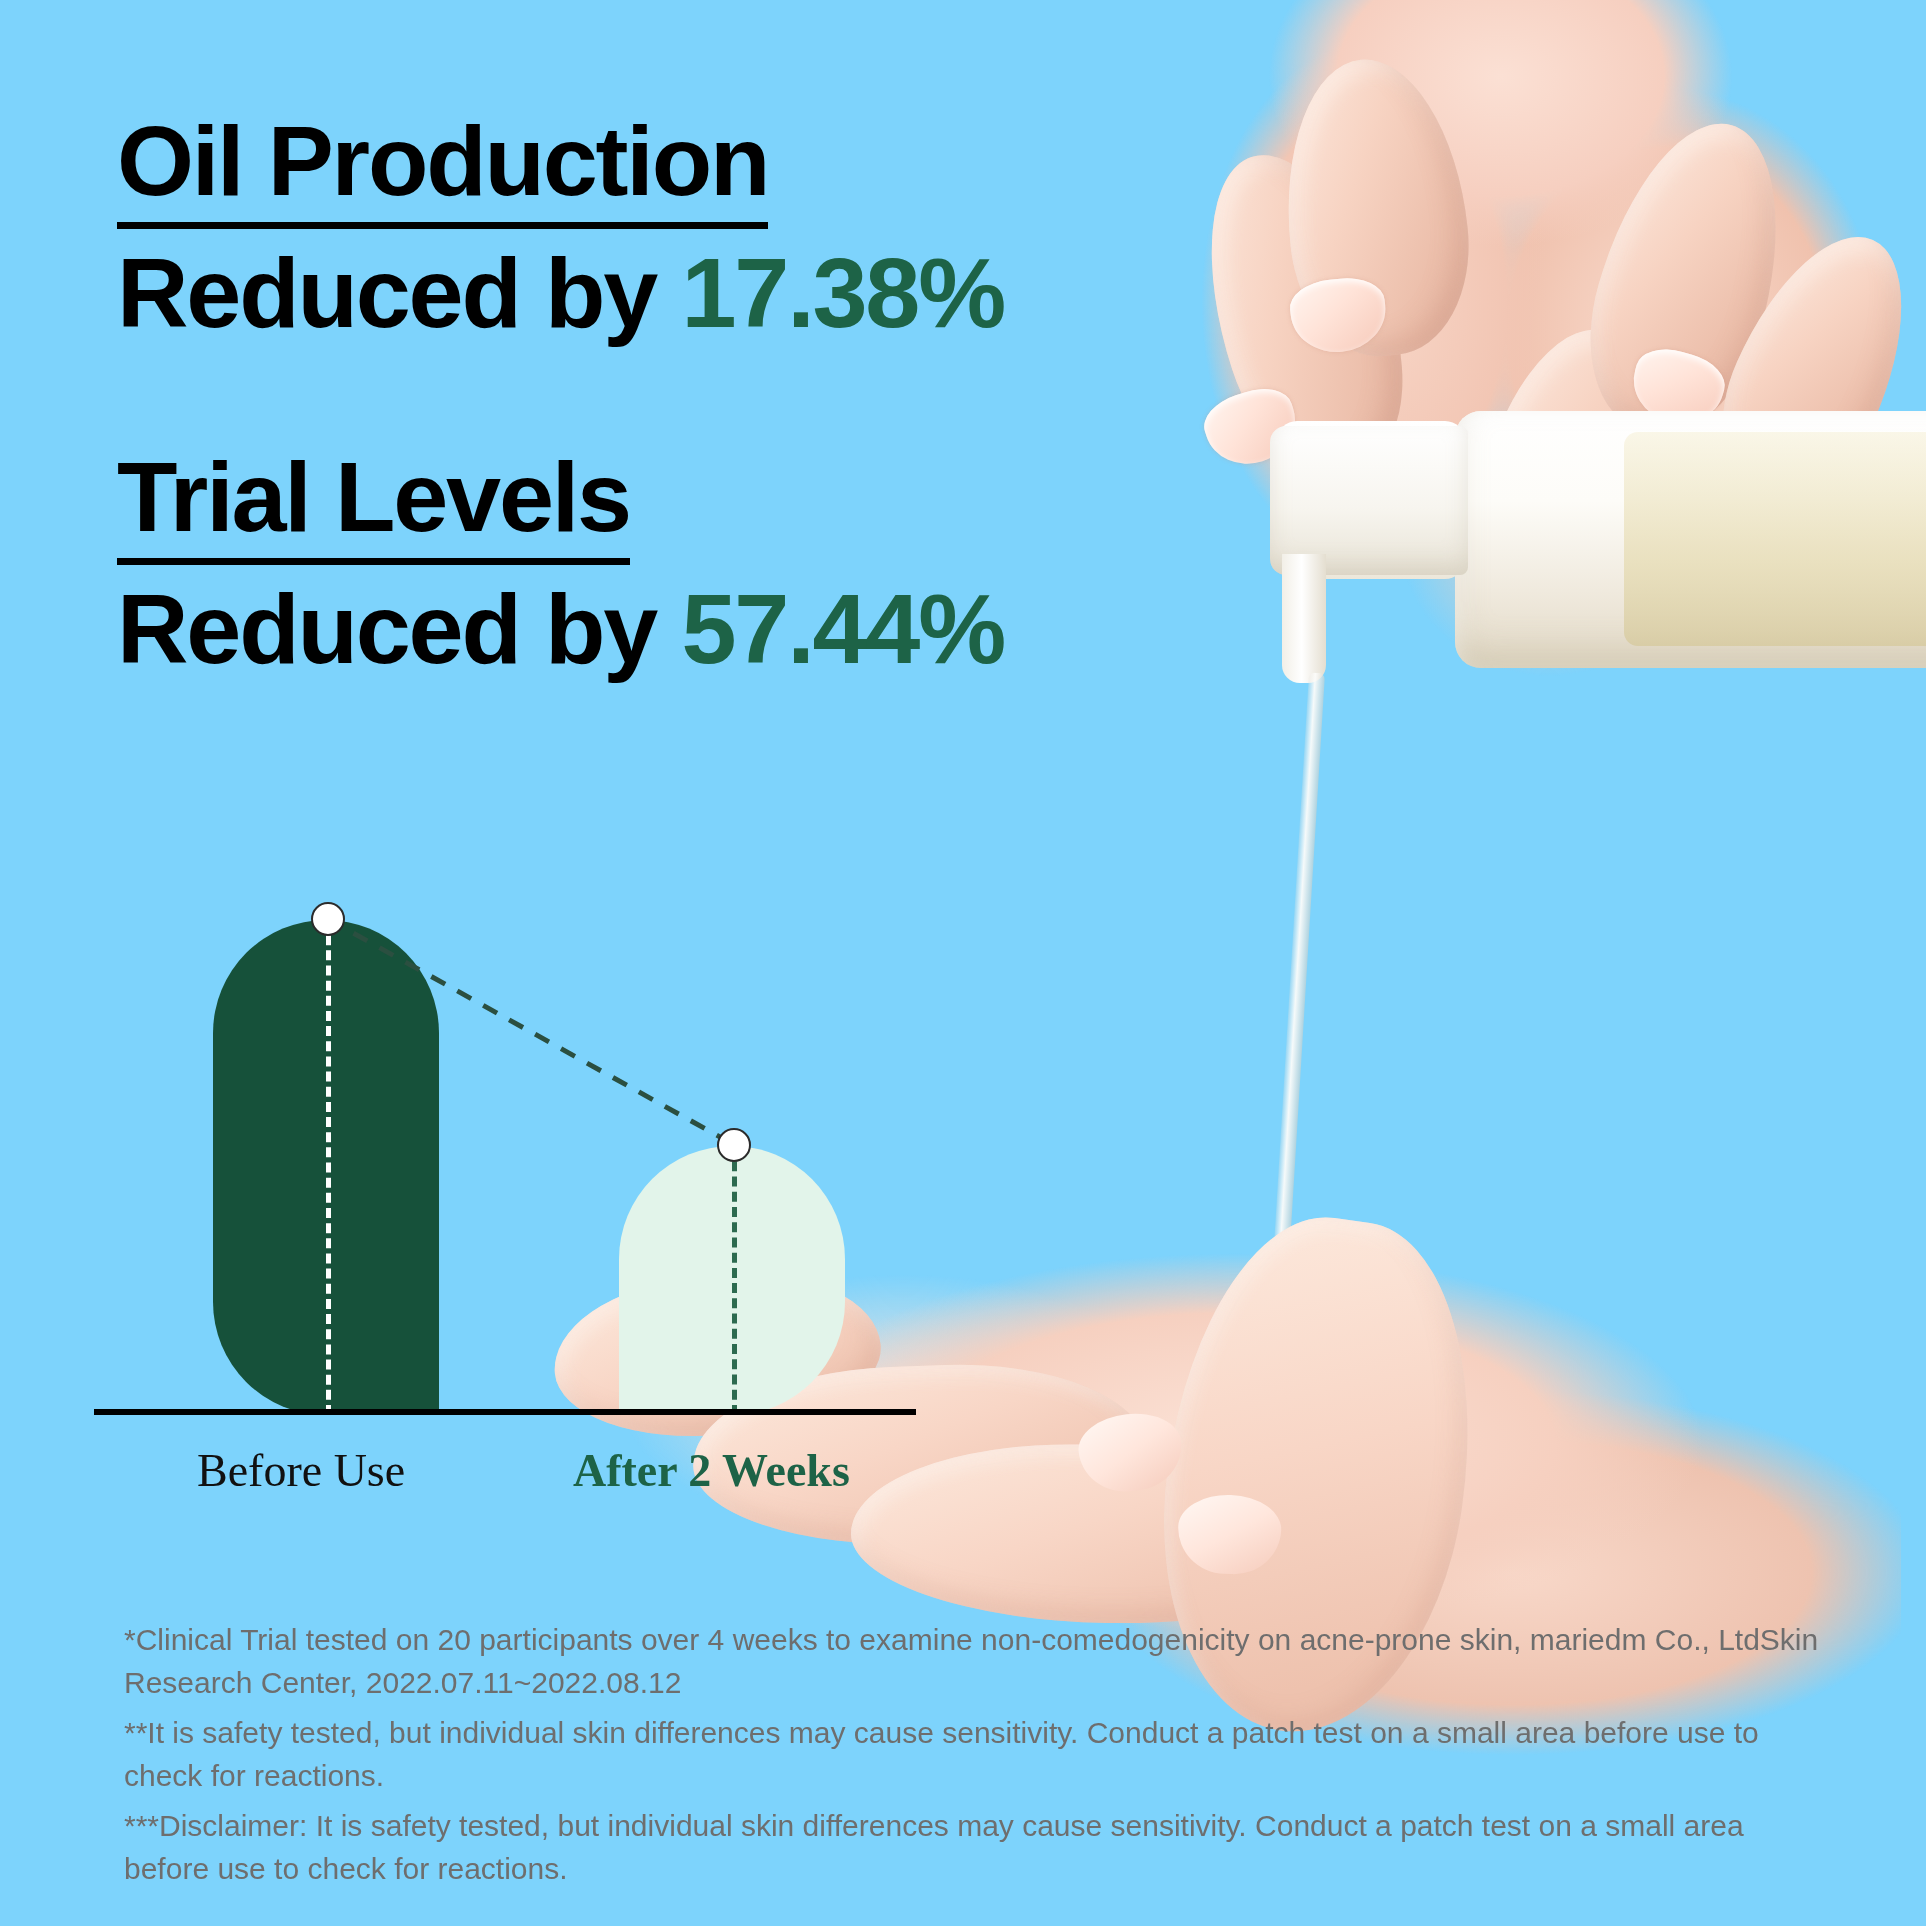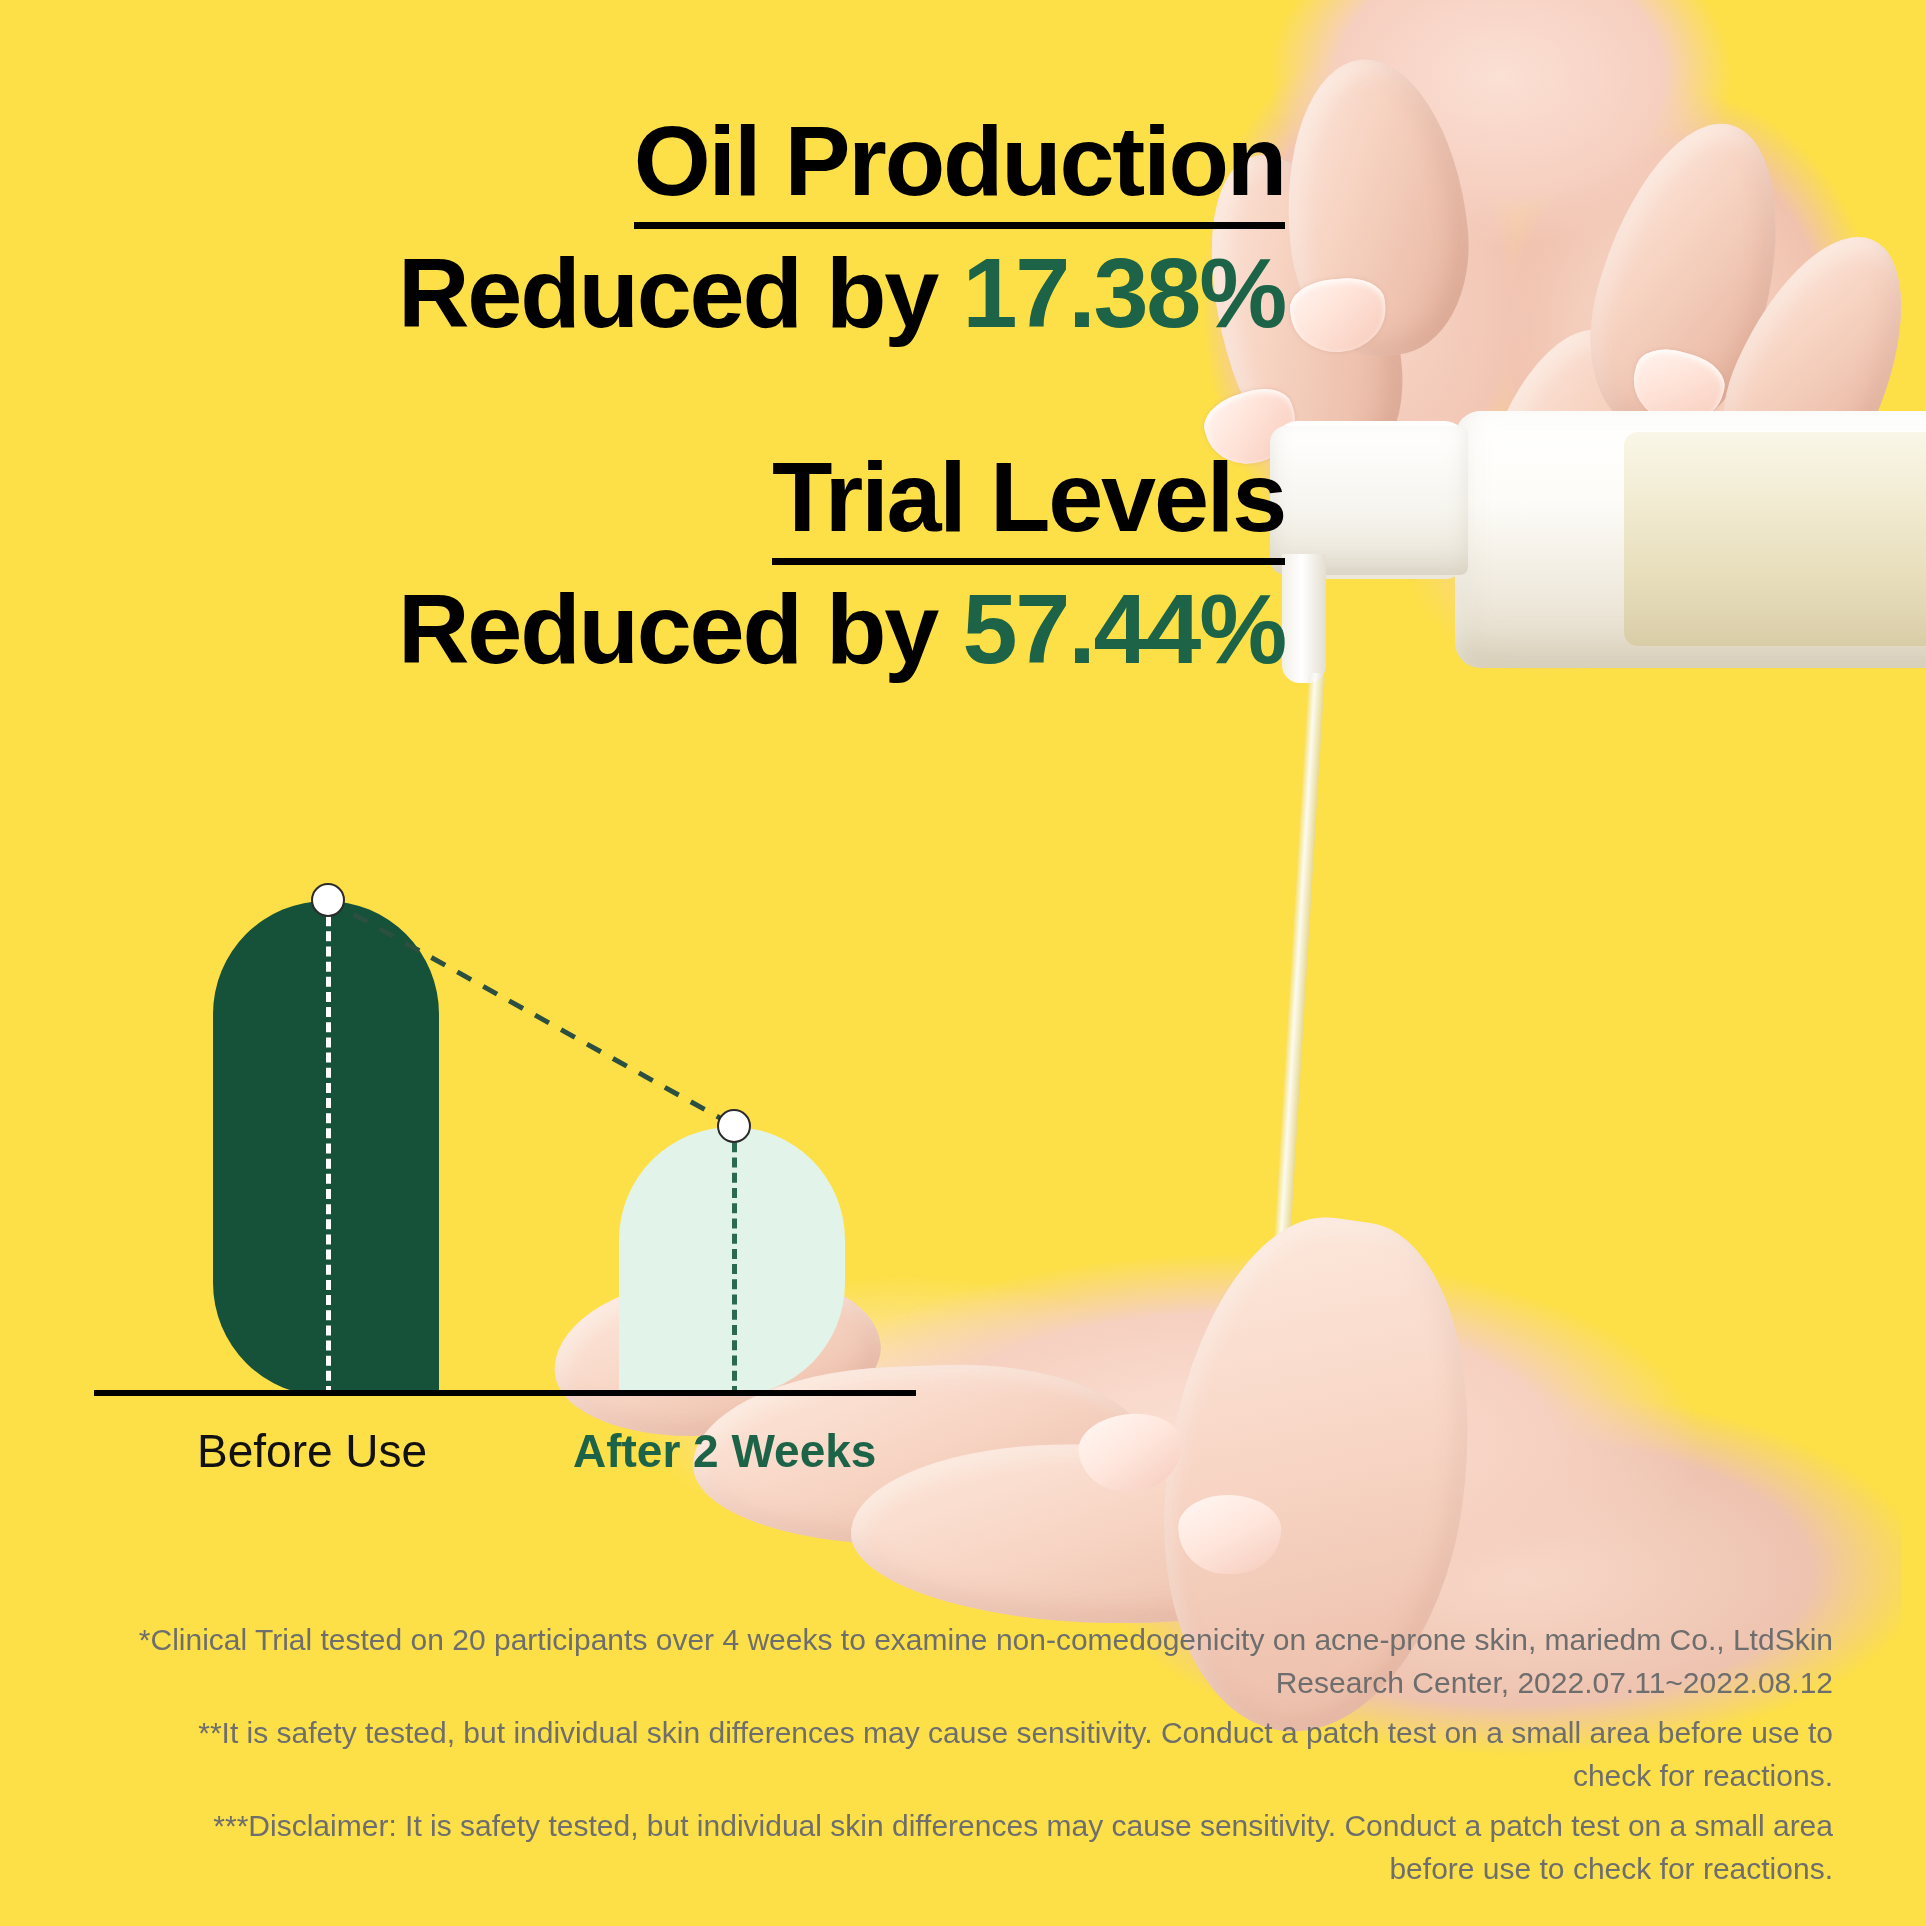--- a/index.html
+++ b/index.html
@@ -4,24 +4,23 @@
 <style>
   html, body {
     margin: 0;
     padding: 0;
     background: #ffffff;
   }
   #root {
     position: relative;
     width: 1927px;
     height: 1927px;
-    background: #fde047;
+    background: #7dd3fc;
     overflow: hidden;
     font-family: "Liberation Sans", sans-serif;
-    text-align: right;
     -webkit-font-smoothing: antialiased;
   }
 
   
   .photo-layer { position: absolute; inset: 0; overflow: hidden; }
 
   
   .hand-top {
     position: absolute;
     left: 1168px; top: -59px;
@@ -130,21 +129,21 @@
   .hl-underlined {
     font-size: 99px; line-height: 115px;
     border-bottom: 7px solid #000000;
     display: inline-block; padding-bottom: 4px;
   }
   .hl-plain { font-size: 99px; line-height: 127px; white-space: nowrap; }
   .pct { color: #1d6347; }
   .blk2 { margin-top: 83px; }
 
   
-  .chart { position: absolute; left: 94px; top: 882px; width: 950px; height: 653px; }
+  .chart { position: absolute; left: 94px; top: 901px; width: 950px; height: 653px; font-family: Liberation Serif, serif; }
 
   .bar {
     position: absolute;
     bottom: 139px;
   }
   .bar-dark {
     left: 119px;
     width: 226px;
     height: 495px;
     background: #16513a;

